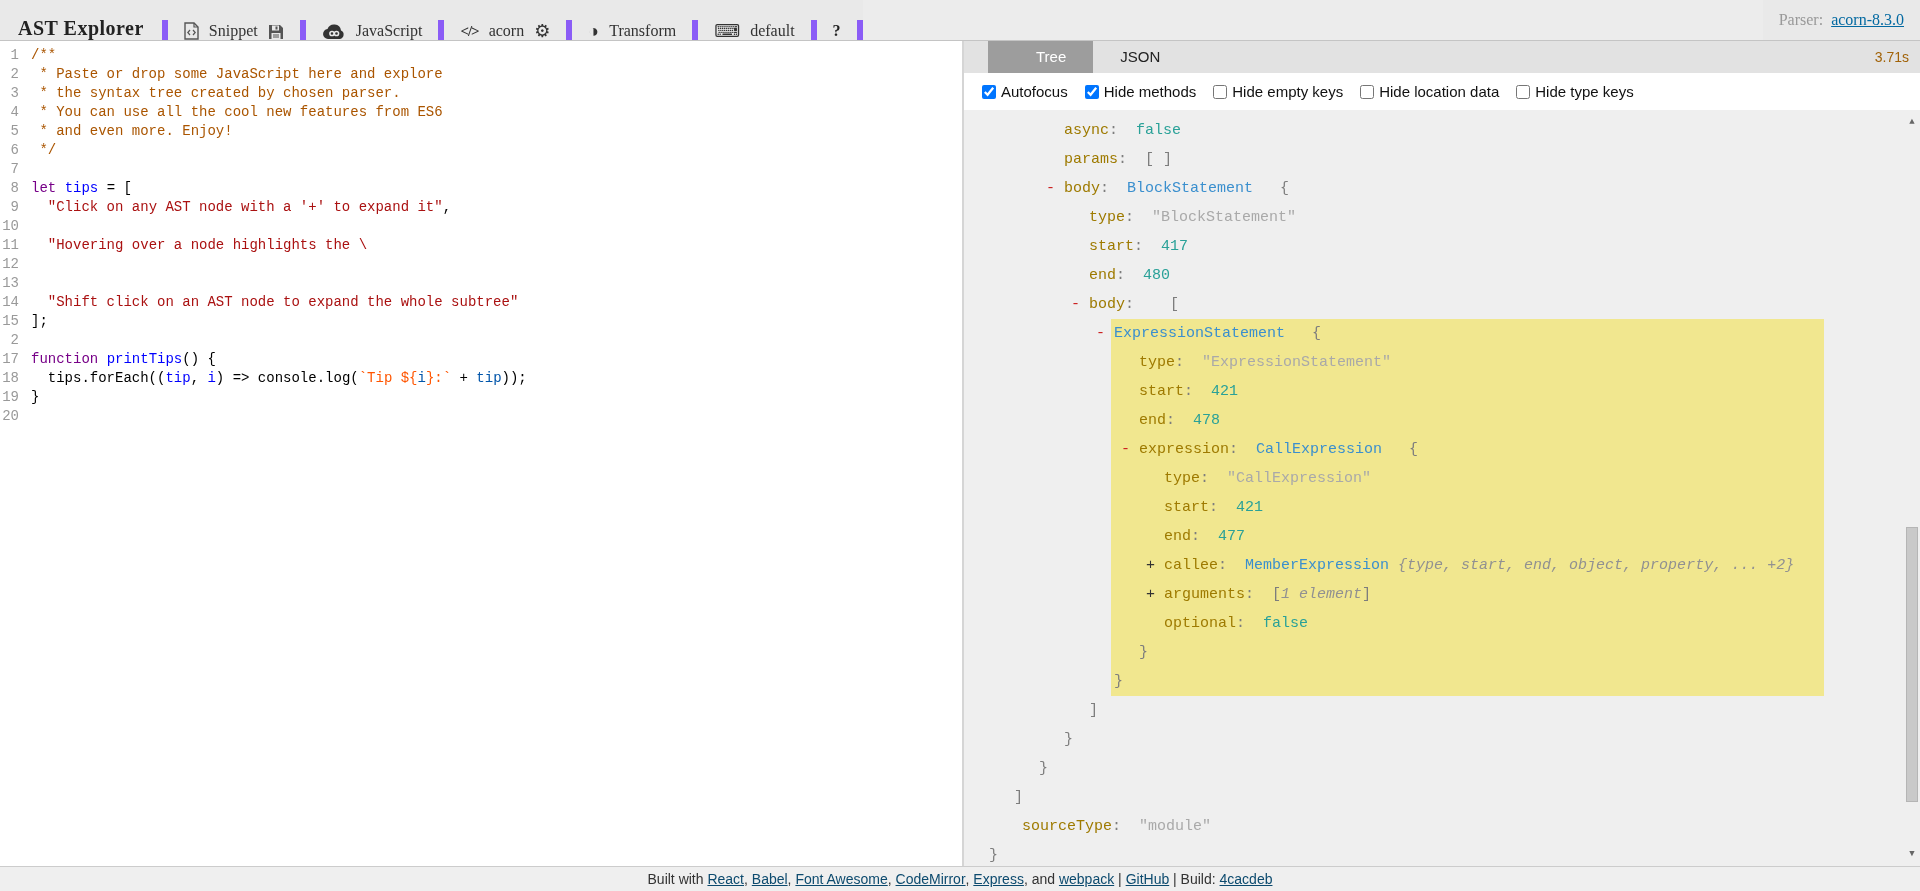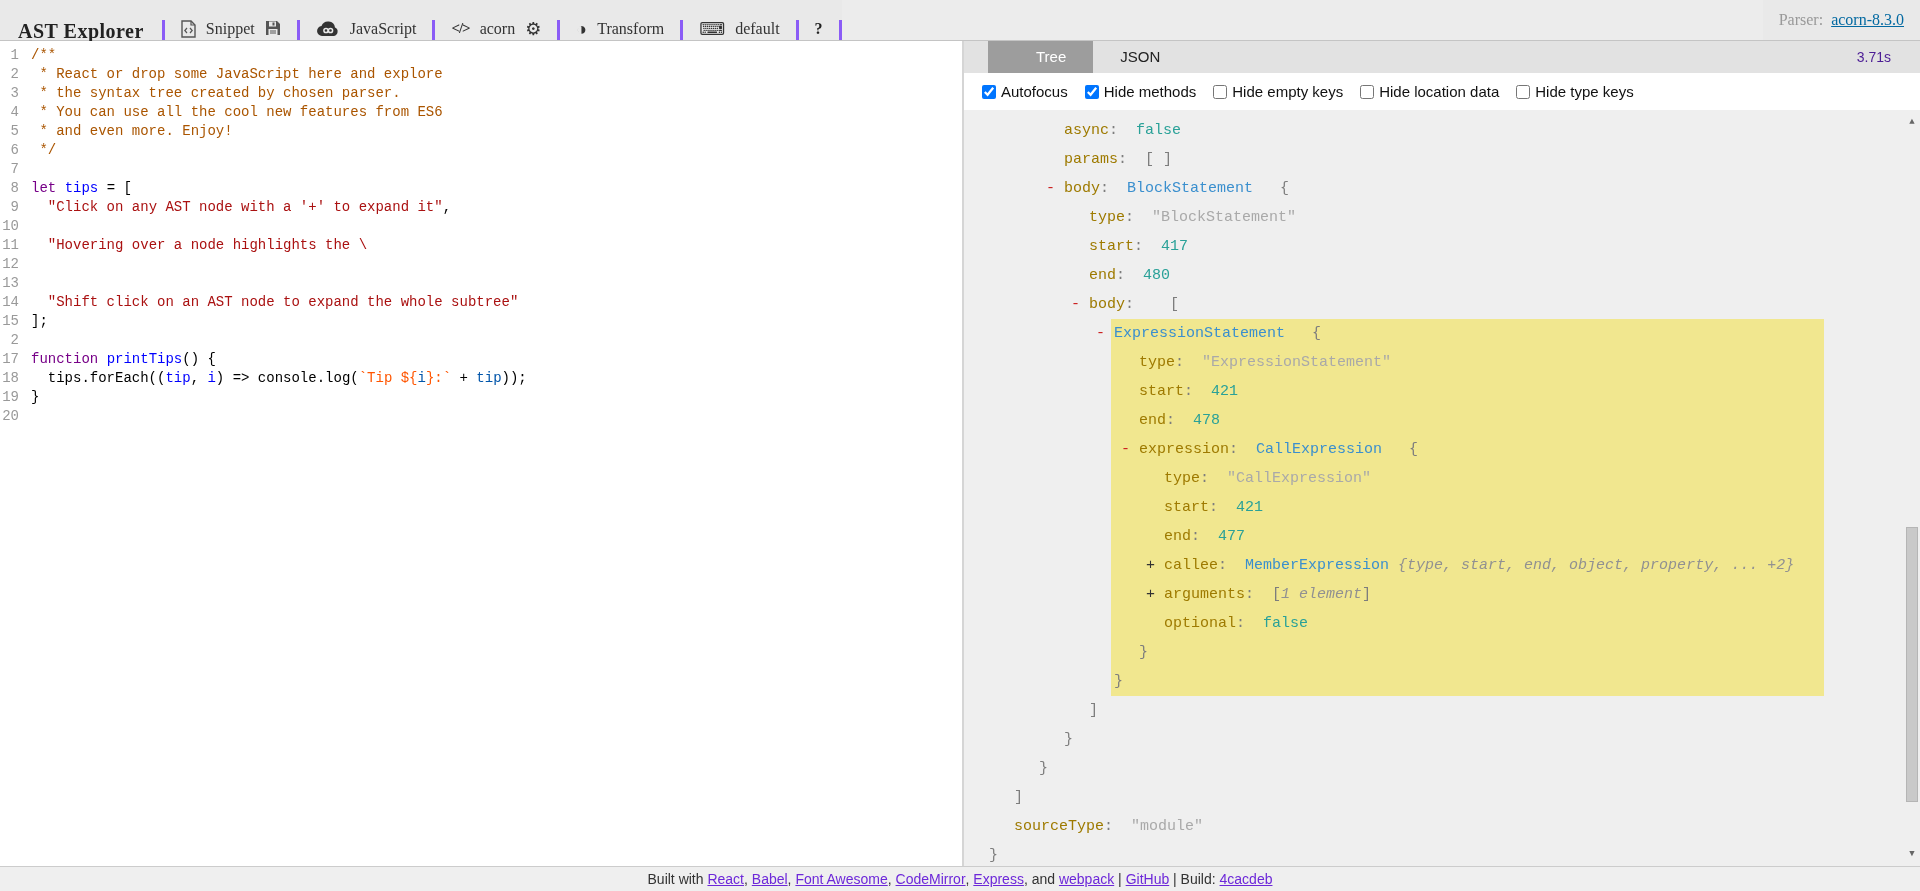--- a/index.html
+++ b/index.html
@@ -2,21 +2,21 @@
 <html><head>
 <meta charset="utf-8">
 <style>
   * { margin:0; padding:0; box-sizing:border-box; }
   html,body { width:1920px; height:891px; overflow:hidden; background:#fff; }
   .app { width:1920px; height:891px; display:flex; flex-direction:column; font-family:"Liberation Sans", sans-serif; }
 
   
   .toolbar { height:41px; background:#e9e9e9; border-bottom:1px solid #c4c4c4;
              display:flex; align-items:stretch; font-family:"Liberation Serif", serif; color:#333; flex:0 0 41px; }
-  .tb-group { display:flex; align-items:flex-start; gap:10px; padding:0 16px; border-right:3px solid #8b5cf6;margin-top:20px; }
+  .tb-group { display:flex; align-items:flex-end; gap:10px; padding:0 16px; border-right:6px solid #8b5cf6;margin-top:20px; }
   .tb-title { font-size:20px; font-weight:bold; color:#222; padding:0 18px; letter-spacing:0.5px; }
   .tb-group .lbl { font-size:16px; cursor:pointer; }
   .tb-group .icon { display:inline-flex; align-items:center; justify-content:center; cursor:pointer; }
   .glyph { font-size:18px; color:#333; line-height:1; }
   .code-glyph { font-size:15px; font-weight:bold; color:#333; letter-spacing:-1px; }
   .help { font-weight:bold; font-size:18px; color:#222; }
   .tb-spacer { flex:1; background:#ececec; }
   .tb-parser { display:flex; align-items:center; gap:8px; padding:0 16px; font-size:16px; }
   .tb-parser .pl { color:#999; }
   .tb-parser a { color:#0369a1; text-decoration:underline; cursor:pointer; }
@@ -31,21 +31,21 @@
   .y-c { color:#aa5500; } .y-k { color:#770088; } .y-d { color:#0000ff; }
   .y-s { color:#aa1111; } .y-s2 { color:#ff5500; } .y-v2 { color:#0055aa; } .y-p { color:#000; }
 
   .splitter { width:2px; background:#d5d5d5; cursor:col-resize; }
 
   
   .panel { flex:1; display:flex; flex-direction:column; min-width:0; background:#efefef; }
   .tabbar { height:32px; background:#e2e2e2; display:flex; align-items:stretch; padding-left:24px; flex:0 0 32px; }
   .tab { padding:0 27px; line-height:32px; font-size:15px; color:#222; cursor:pointer; }
   .tab.active { background:#9d9d9d; color:#fff;padding-left:48px; }
-  .parse-time { margin-left:auto; padding-right:29px; line-height:32px; font-size:14px; color:#4c1d95; }
+  .parse-time { margin-left:auto; padding-right:11px; line-height:32px; font-size:14px; color:#a16207; }
 
   .options { height:37px; background:#fff; display:flex; align-items:center; padding-left:18px; gap:17px; flex:0 0 37px; }
   .opt { display:flex; align-items:center; gap:5px; font-size:15px; color:#111; }
   .opt input { width:14px; height:14px; cursor:pointer; }
 
   .tree { flex:1; position:relative; overflow:hidden; background:#efefef;
           font-family:"Liberation Mono", monospace; font-size:15px; color:#555; }
   #tree-rows { position:relative; padding-top:6px; z-index:1; }
   .trow { height:29px; line-height:29px; display:flex; white-space:pre; cursor:pointer; }
   .mk { flex:0 0 18px; text-align:left; }
@@ -60,21 +60,21 @@
 
   .vscroll { position:absolute; right:0; top:0; width:16px; height:100%; z-index:2; }
   .sb-btn { position:absolute; left:0; width:16px; height:16px; font-size:9px; color:#666;
             display:flex; align-items:center; justify-content:center; cursor:pointer; }
   .sb-up { top:4px; } .sb-down { bottom:4px; }
   .sb-thumb { position:absolute; left:2px; width:12px; background:#c9c9c9; border:1px solid #b5b5b5; cursor:grab; }
 
   
   .footer { height:25px; flex:0 0 25px; background:#efefef; border-top:1px solid #cccccc;
             display:flex; align-items:center; justify-content:center; font-size:14px; color:#333; white-space:pre; }
-  .footer a { color:#6d28d9; text-decoration:underline; cursor:pointer; }
+  .footer a { color:#0c4a6e; text-decoration:underline; cursor:pointer; }
 </style>
 </head>
 <body>
 
 <div class="app">
 
   <header class="toolbar">
     <div class="tb-group tb-title">
       <span>AST Explorer</span>
     </div>
@@ -127,21 +127,21 @@
     <div class="tb-spacer"></div>
     <div class="tb-parser">
       <span class="pl">Parser:</span>
       <a>acorn-8.3.0</a>
     </div>
   </header>
 
   <div class="main">
     <div class="editor" id="editor">
         <div class="cm-line"><span class="ln">1</span><span class="cd"><span class="y-c">/**</span></span></div>
-        <div class="cm-line"><span class="ln">2</span><span class="cd"><span class="y-c"> * React or drop some JavaScript here and explore</span></span></div>
+        <div class="cm-line"><span class="ln">2</span><span class="cd"><span class="y-c"> * Paste or drop some JavaScript here and explore</span></span></div>
         <div class="cm-line"><span class="ln">3</span><span class="cd"><span class="y-c"> * the syntax tree created by chosen parser.</span></span></div>
         <div class="cm-line"><span class="ln">4</span><span class="cd"><span class="y-c"> * You can use all the cool new features from ES6</span></span></div>
         <div class="cm-line"><span class="ln">5</span><span class="cd"><span class="y-c"> * and even more. Enjoy!</span></span></div>
         <div class="cm-line"><span class="ln">6</span><span class="cd"><span class="y-c"> */</span></span></div>
         <div class="cm-line"><span class="ln">7</span><span class="cd"></span></div>
         <div class="cm-line"><span class="ln">8</span><span class="cd"><span class="y-k">let</span><span class="y-p"> </span><span class="y-d">tips</span><span class="y-p"> = [</span></span></div>
         <div class="cm-line"><span class="ln">9</span><span class="cd"><span class="y-p">  </span><span class="y-s">"Click on any AST node with a '+' to expand it"</span><span class="y-p">,</span></span></div>
         <div class="cm-line"><span class="ln">10</span><span class="cd"></span></div>
         <div class="cm-line"><span class="ln">11</span><span class="cd"><span class="y-p">  </span><span class="y-s">"Hovering over a node highlights the \</span></span></div>
         <div class="cm-line"><span class="ln">12</span></div>
@@ -203,21 +203,21 @@
             <div class="trow" style="padding-left: 182px;"><span class="mk"> </span><span class="sg-key">end</span><span class="sg-punct">:  </span><span class="sg-num">477</span></div>
             <div class="trow" style="padding-left: 182px;"><span class="mk mk-plus">+</span><span class="sg-key">callee</span><span class="sg-punct">:  </span><span class="sg-node">MemberExpression</span><span class="sg-punct"> </span><span class="sg-prev">{type, start, end, object, property, ... +2}</span></div>
             <div class="trow" style="padding-left: 182px;"><span class="mk mk-plus">+</span><span class="sg-key">arguments</span><span class="sg-punct">:  </span><span class="sg-punct">[</span><span class="sg-prev">1 element</span><span class="sg-punct">]</span></div>
             <div class="trow" style="padding-left: 182px;"><span class="mk"> </span><span class="sg-key">optional</span><span class="sg-punct">:  </span><span class="sg-num">false</span></div>
             <div class="trow" style="padding-left: 157px;"><span class="mk"> </span><span class="sg-punct">}</span></div>
             <div class="trow" style="padding-left: 132px;"><span class="mk"> </span><span class="sg-punct">}</span></div>
             <div class="trow" style="padding-left: 107px;"><span class="mk"> </span><span class="sg-punct">]</span></div>
             <div class="trow" style="padding-left: 82px;"><span class="mk"> </span><span class="sg-punct">}</span></div>
             <div class="trow" style="padding-left: 57px;"><span class="mk"> </span><span class="sg-punct">}</span></div>
             <div class="trow" style="padding-left: 32px;"><span class="mk"> </span><span class="sg-punct">]</span></div>
-            <div class="trow" style="padding-left: 32px;"><span class="mk"> </span><span class="sg-key">sourceType</span><span class="sg-punct">:  </span><span class="sg-str">"module"</span></div>
+            <div class="trow" style="padding-left: 40px;"><span class="mk"> </span><span class="sg-key">sourceType</span><span class="sg-punct">:  </span><span class="sg-str">"module"</span></div>
             <div class="trow" style="padding-left: 7px;"><span class="mk"> </span><span class="sg-punct">}</span></div>
           </div>
         <div class="vscroll">
           <div class="sb-btn sb-up">▲</div>
           <div class="sb-thumb" style="top:417px;height:275px;"></div>
           <div class="sb-btn sb-down">▼</div>
         </div>
       </div>
     </div>
   </div>

